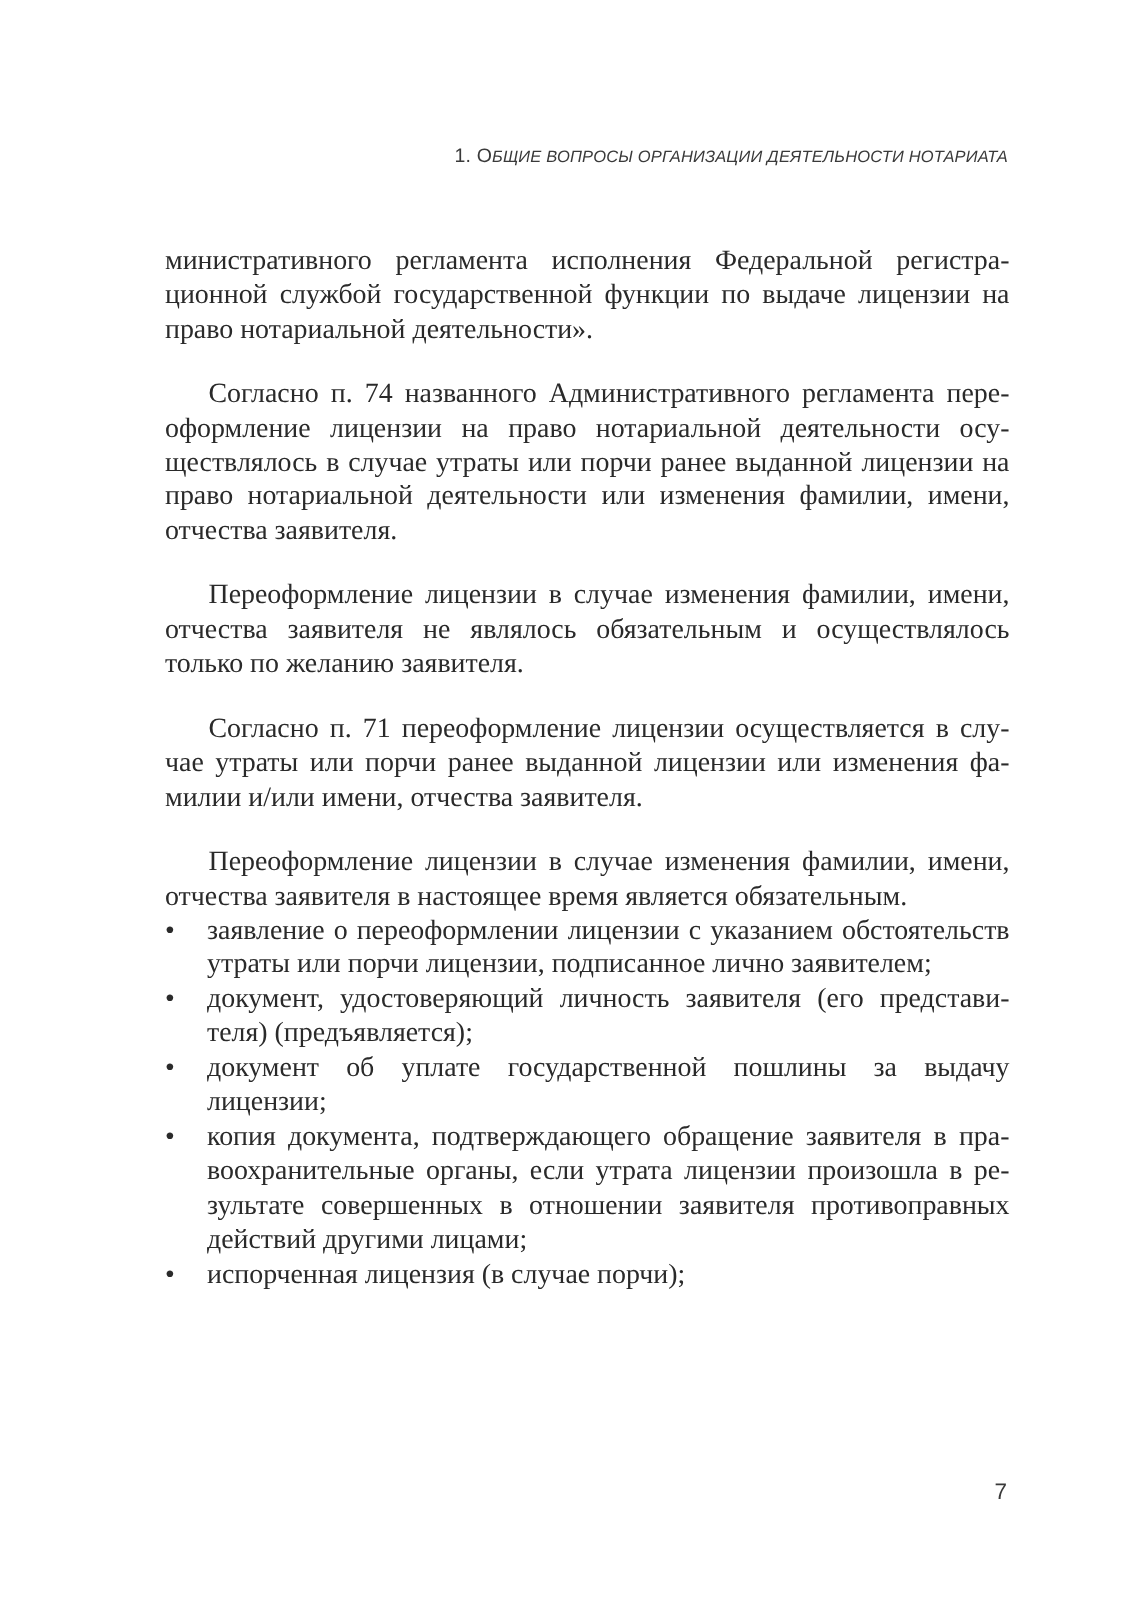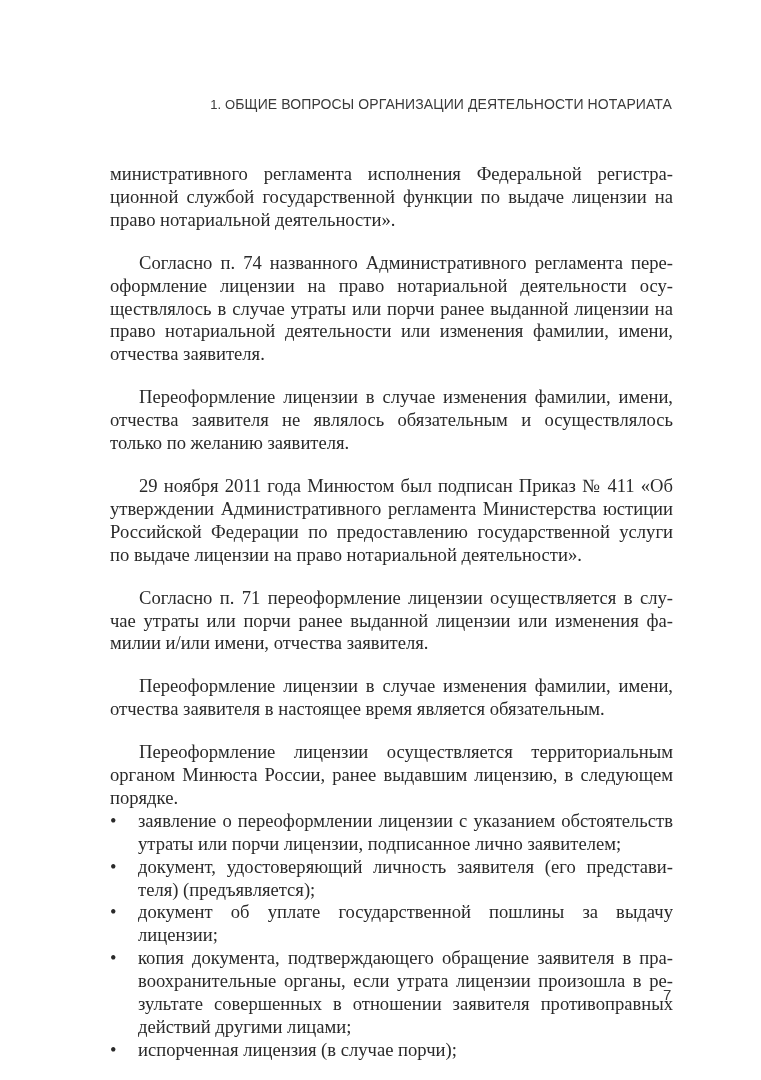--- a/index.html
+++ b/index.html
@@ -19,21 +19,21 @@
       top: 96px;
       right: 89px;
       font-family: "Liberation Sans", sans-serif;
       font-size: 13px;
       color: #3a3a3a;
       letter-spacing: 0.1px;
       white-space: nowrap;
     }
     .running-head .num { font-size: 13px; }
     .running-head .cap { font-size: 13px; }
-    .running-head .sc { font-size: 14px; }
+    .running-head .sc { font-size: 11px; font-style: italic; }
     .body-text {
       position: absolute;
       top: 143px;
       left: 110px;
       width: 563px;
       font-family: "Liberation Serif", serif;
       font-size: 18.6px;
       line-height: 22.9px;
       color: #2a2a2a;
     }
@@ -76,24 +76,22 @@
 
 <div class="running-head">
   <span class="num">1.</span>
   <span class="cap">О</span><span class="sc">БЩИЕ ВОПРОСЫ ОРГАНИЗАЦИИ ДЕЯТЕЛЬНОСТИ НОТАРИАТА</span>
 </div>
 
 <div class="body-text">
   <p class="cont last-left">министративного регламента исполнения Федеральной регистра­ционной службой государственной функции по выдаче лицензии на право нотариальной деятельности».</p>
   <p class="last-left">Согласно п. 74 названного Административного регламента пере­оформление лицензии на право нотариальной деятельности осу­ществлялось в случае утраты или порчи ранее выданной лицензии на право нотариальной деятельности или изменения фамилии, име­ни, отчества заявителя.</p>
   <p class="last-left">Переоформление лицензии в случае изменения фамилии, име­ни, отчества заявителя не являлось обязательным и осуществлялось только по желанию заявителя.</p>
-  <p class="last-left">29 ноября 2011 года Минюстом был подписан Приказ № 411 «Об утверждении Административного регламента Министерства юстиции Российской Федерации по предоставлению государственной услуги по выдаче лицензии на право нотариальной деятельности».</p>
   <p class="last-left">Согласно п. 71 переоформление лицензии осуществляется в слу­чае утраты или порчи ранее выданной лицензии или изменения фа­милии и/или имени, отчества заявителя.</p>
   <p class="last-left">Переоформление лицензии в случае изменения фамилии, име­ни, отчества заявителя в настоящее время является обязательным.</p>
-  <p class="last-left">Переоформление лицензии осуществляется территориальным органом Минюста России, ранее выдавшим лицензию, в следующем порядке.</p>
 
   <ul class="bullets">
     <li>
       <span class="bullet">•</span>
       <span>заявление о переоформлении лицензии с указанием обстоя­тельств утраты или порчи лицензии, подписанное лично заяви­телем;</span>
     </li>
     <li>
       <span class="bullet">•</span>
       <span>документ, удостоверяющий личность заявителя (его представи­теля) (предъявляется);</span>
     </li>

